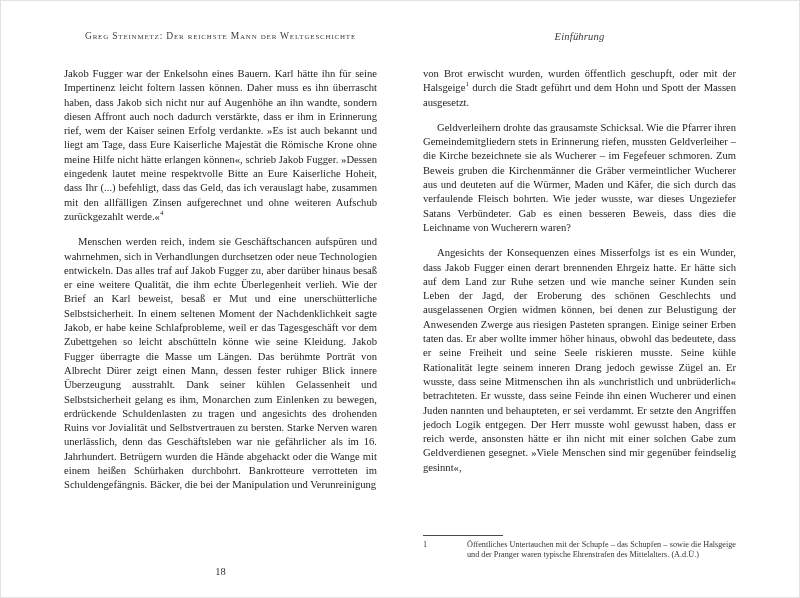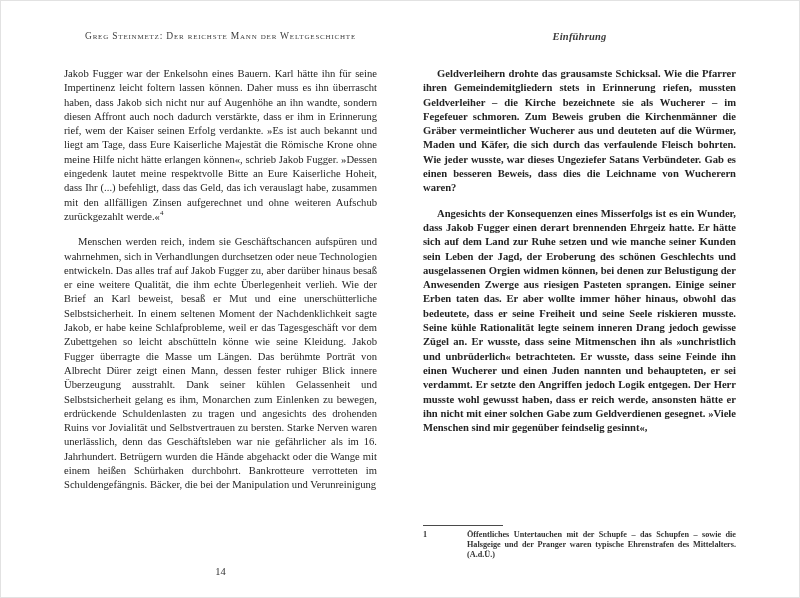--- a/index.html
+++ b/index.html
@@ -4,21 +4,21 @@
 <style>
   * { margin:0; padding:0; box-sizing:border-box; }
   html,body { background:#f4f4f4; }
   body { font-family:"Liberation Serif", serif; }
   .spread {
     width:800px; height:598px; margin:0 auto; background:#ffffff;
     border:1px solid #e2e2e2; display:flex; position:relative; color:#242424;
   }
   .page { width:50%; height:100%; position:relative; }
   .page-left  { padding:30px 23px 0 63px; }
-  .page-right { padding:30px 63px 0 23px;font-weight:bold; }
+  .page-right { padding:30px 63px 0 23px; }
   .running-head { text-align:center; margin-bottom:11px; height:14px; color:#3a3a3a; white-space:nowrap; overflow:hidden; }
   .running-head.caps { font-variant:small-caps; letter-spacing:0.8px; font-size:9.5px; }
   .running-head.ital { font-style:italic; font-size:10.5px; letter-spacing:0.2px; }
   .body { max-height:488px; overflow:hidden; }
   .body p {
     font-size:10.6px; line-height:14.3px; text-align:justify;
     color:#242424; hyphens:auto;margin-top:11px; -webkit-hyphens:auto;
   }
   .body p.indent { text-indent:14px; }
   sup { font-size:7px; vertical-align:super; line-height:0; }
@@ -35,26 +35,27 @@
 <body>
 
 <div class="spread">
 
   <div class="page page-left">
     <div class="running-head caps">Greg Steinmetz: Der reichste Mann der Weltgeschichte</div>
     <div class="body">
         <p class="">Jakob Fugger war der Enkelsohn eines Bauern. Karl hätte ihn für seine Impertinenz leicht foltern lassen können. Daher muss es ihn überrascht haben, dass Jakob sich nicht nur auf Augenhöhe an ihn wandte, sondern diesen Affront auch noch dadurch verstärkte, dass er ihm in Erinnerung rief, wem der Kaiser seinen Erfolg verdankte. »Es ist auch bekannt und liegt am Tage, dass Eure Kaiserliche Majestät die Römische Krone ohne meine Hilfe nicht hätte erlangen können«, schrieb Jakob Fugger. »Dessen eingedenk lautet meine respektvolle Bitte an Eure Kaiserliche Hoheit, dass Ihr (...) befehligt, dass das Geld, das ich verauslagt habe, zusammen mit den allfälligen Zinsen aufgerechnet und ohne weiteren Aufschub zurückgezahlt werde.«<sup>4</sup></p>
         <p class="indent">Menschen werden reich, indem sie Geschäftschancen aufspüren und wahrnehmen, sich in Verhandlungen durchsetzen oder neue Technologien entwickeln. Das alles traf auf Jakob Fugger zu, aber darüber hinaus besaß er eine weitere Qualität, die ihm echte Überlegenheit verlieh. Wie der Brief an Karl beweist, besaß er Mut und eine unerschütterliche Selbstsicherheit. In einem seltenen Moment der Nachdenklichkeit sagte Jakob, er habe keine Schlafprobleme, weil er das Tagesgeschäft vor dem Zubettgehen so leicht abschütteln könne wie seine Kleidung. Jakob Fugger überragte die Masse um Längen. Das berühmte Porträt von Albrecht Dürer zeigt einen Mann, dessen fester ruhiger Blick innere Überzeugung ausstrahlt. Dank seiner kühlen Gelassenheit und Selbstsicherheit gelang es ihm, Monarchen zum Einlenken zu bewegen, erdrückende Schuldenlasten zu tragen und angesichts des drohenden Ruins vor Jovialität und Selbstvertrauen zu bersten. Starke Nerven waren unerlässlich, denn das Geschäftsleben war nie gefährlicher als im 16. Jahrhundert. Betrügern wurden die Hände abgehackt oder die Wange mit einem heißen Schürhaken durchbohrt. Bankrotteure verrotteten im Schuldengefängnis. Bäcker, die bei der Manipulation und Verunreinigung</p>
       </div>
-    <div class="page-number">14</div>
+    <div class="page-number">18</div>
   </div>
 
   <div class="page page-right">
     <div class="running-head ital">Einführung</div>
     <div class="body">
+        <p class="">von Brot erwischt wurden, wurden öffentlich geschupft, oder mit der Halsgeige<sup>1</sup> durch die Stadt geführt und dem Hohn und Spott der Massen ausgesetzt.</p>
         <p class="indent">Geldverleihern drohte das grausamste Schicksal. Wie die Pfarrer ihren Gemeindemitgliedern stets in Erinnerung riefen, mussten Geldverleiher – die Kirche bezeichnete sie als Wucherer – im Fegefeuer schmoren. Zum Beweis gruben die Kirchenmänner die Gräber vermeintlicher Wucherer aus und deuteten auf die Würmer, Maden und Käfer, die sich durch das verfaulende Fleisch bohrten. Wie jeder wusste, war dieses Ungeziefer Satans Verbündeter. Gab es einen besseren Beweis, dass dies die Leichname von Wucherern waren?</p>
         <p class="indent">Angesichts der Konsequenzen eines Misserfolgs ist es ein Wunder, dass Jakob Fugger einen derart brennenden Ehrgeiz hatte. Er hätte sich auf dem Land zur Ruhe setzen und wie manche seiner Kunden sein Leben der Jagd, der Eroberung des schönen Geschlechts und ausgelassenen Orgien widmen können, bei denen zur Belustigung der Anwesenden Zwerge aus riesigen Pasteten sprangen. Einige seiner Erben taten das. Er aber wollte immer höher hinaus, obwohl das bedeutete, dass er seine Freiheit und seine Seele riskieren musste. Seine kühle Rationalität legte seinem inneren Drang jedoch gewisse Zügel an. Er wusste, dass seine Mitmenschen ihn als »unchristlich und unbrüderlich« betrachteten. Er wusste, dass seine Feinde ihn einen Wucherer und einen Juden nannten und behaupteten, er sei verdammt. Er setzte den Angriffen jedoch Logik entgegen. Der Herr musste wohl gewusst haben, dass er reich werde, ansonsten hätte er ihn nicht mit einer solchen Gabe zum Geldverdienen gesegnet. »Viele Menschen sind mir gegenüber feindselig gesinnt«,</p>
       </div>
     <div class="footnote-block">
       <div class="footnote-rule"></div>
       <div class="footnote">
         <span class="fn-num">1</span>
         <span class="fn-text">Öffentliches Untertauchen mit der Schupfe – das Schupfen – sowie die Halsgeige und der Pranger waren typische Ehrenstrafen des Mittelalters. (A.d.Ü.)</span>
       </div>
     </div>

